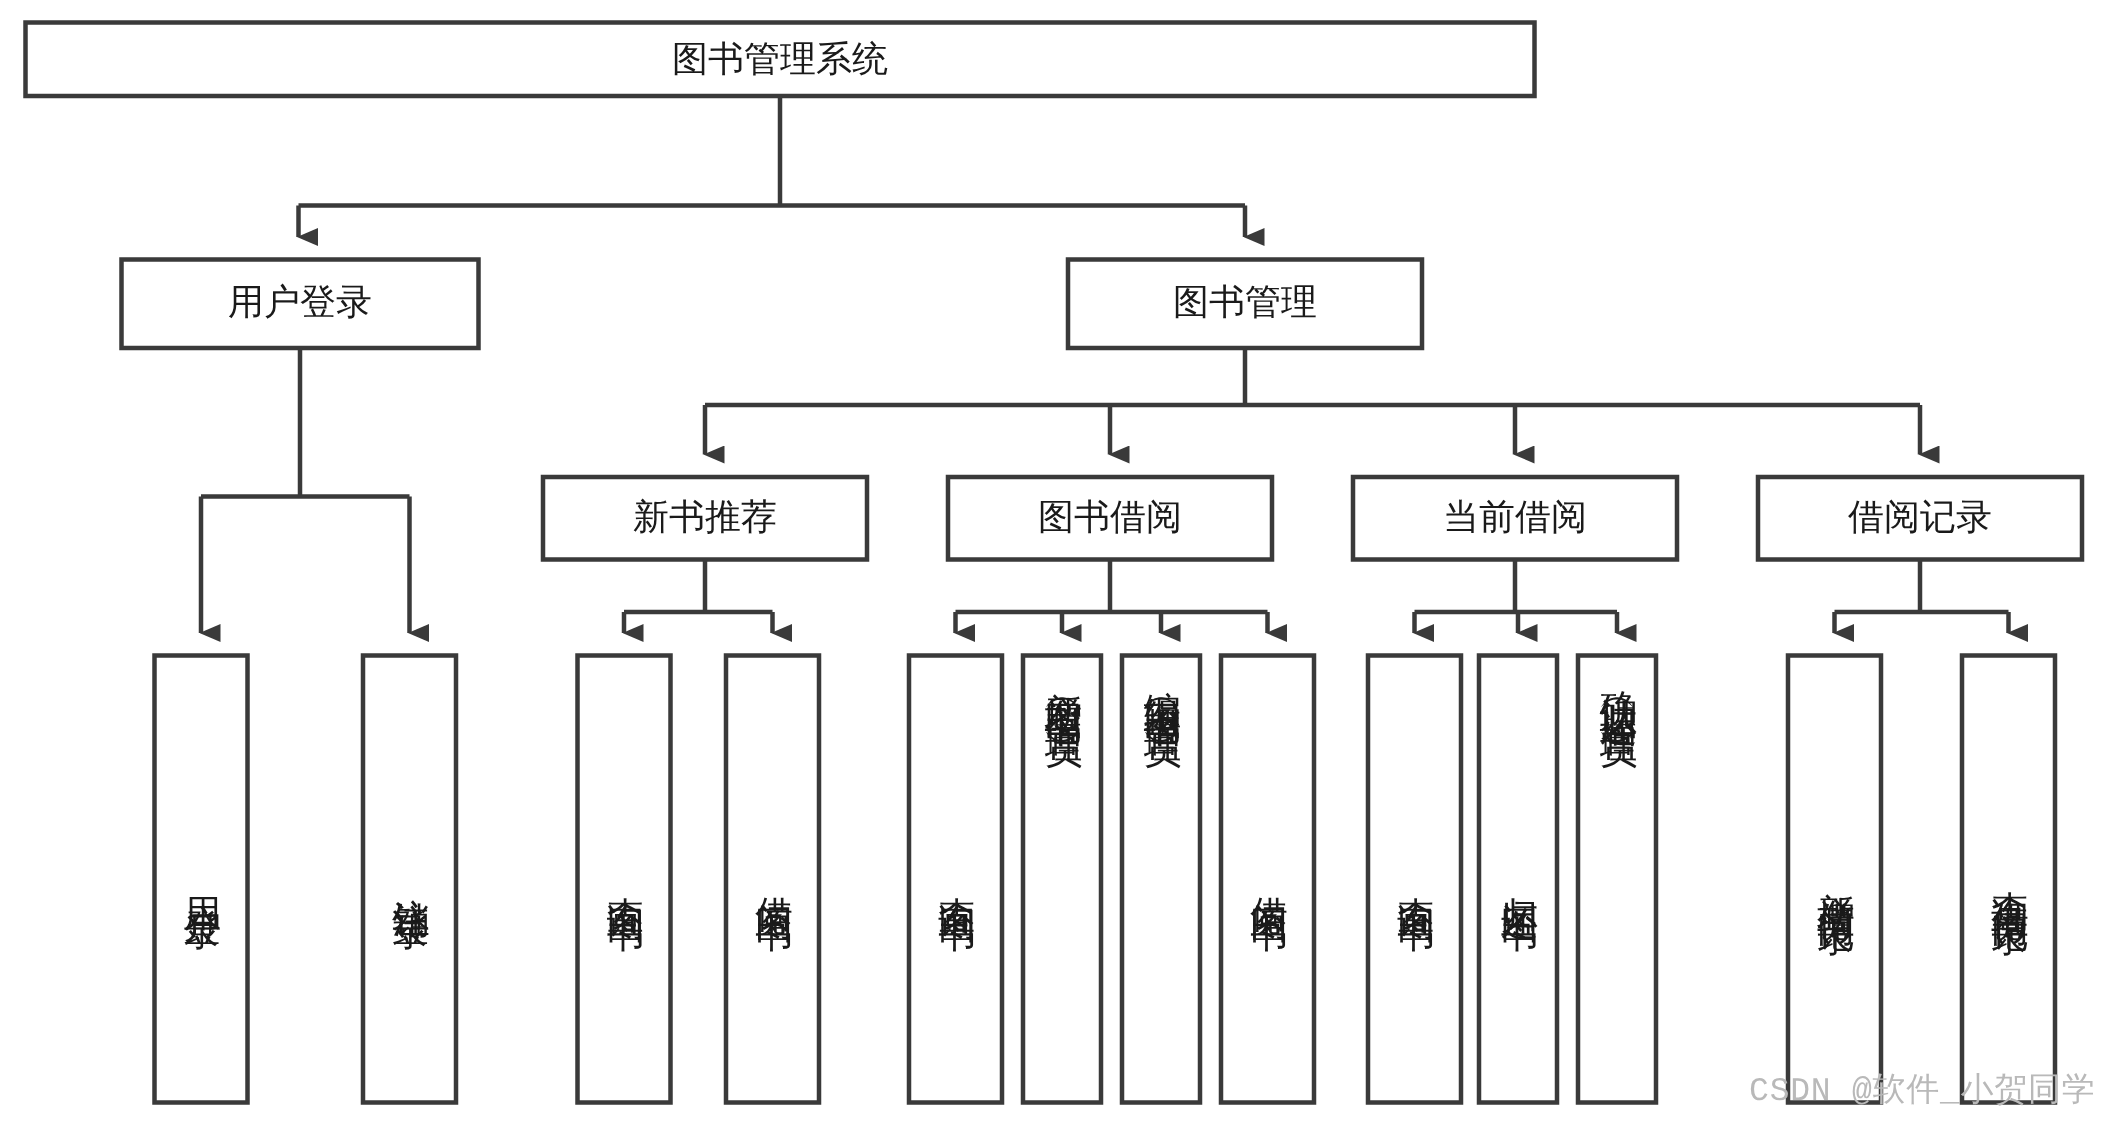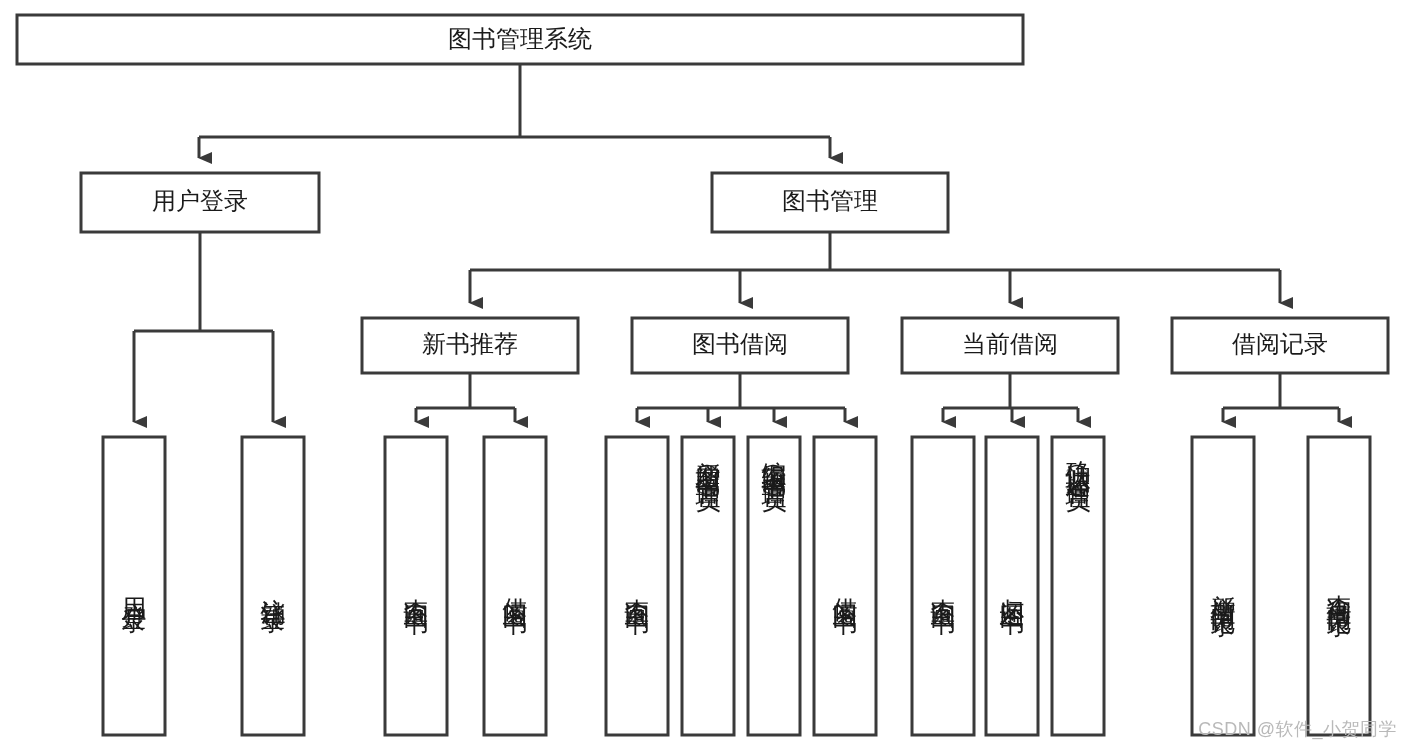--- a/index.html
+++ b/index.html
@@ -64,22 +64,22 @@
     line-height: 1;
     letter-spacing: 4px;
     color: #1a1a1a;
     white-space: nowrap;
     text-align: center;
   }
   .watermark {
     position: absolute;
     right: 8px;
     bottom: 6px;
-    font-family: Liberation Sans, sans-serif;
-    font-size: 18px;
+    font-family: Liberation Mono, monospace;
+    font-size: 22px;
     color: #b9b9b9;
     letter-spacing: 0.5px;
     user-select: none;
     white-space: nowrap;
   }
 </style>
 </head>
 <body>
 
 <div id="diagram-root">

